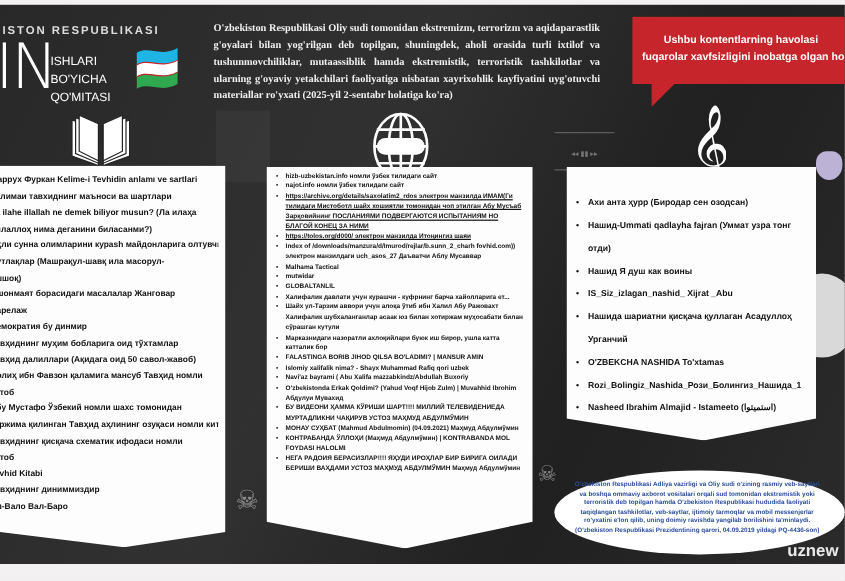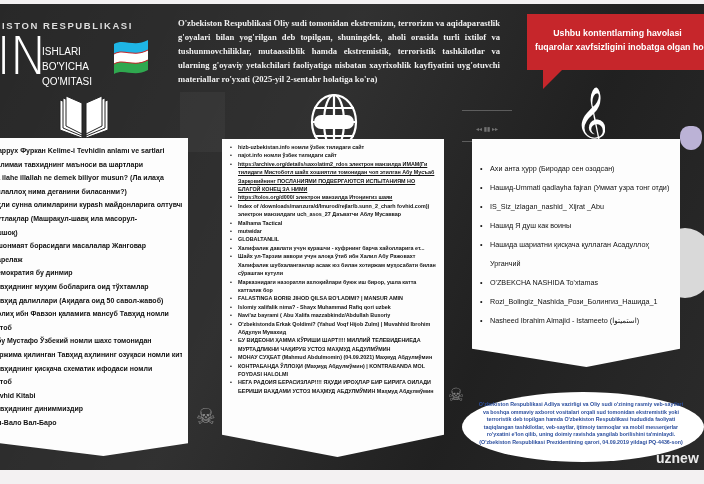--- a/index.html
+++ b/index.html
@@ -36,21 +36,21 @@
   .panel-left { left: 0; top: 134px; width: 188px; height: 318px; clip-path: polygon(0 0, 100% 0, 100% 96%, 55% 100%, 0 96%); padding: 6px 6px 0 0; }
   .panel-mid { left: 222px; top: 135px; width: 222px; height: 318px; clip-path: polygon(0 0, 100% 0, 100% 93%, 52% 100%, 0 93%); padding: 4px 6px 0 8px; }
   .panel-right { left: 472px; top: 135px; width: 208px; height: 228px; clip-path: polygon(0 0, 100% 0, 100% 92%, 55% 100%, 0 92%); padding: 20px 6px 0 8px; }
 
   .left-list { list-style: none; font-size: 7px; line-height: 13.6px; font-weight: bold; white-space: nowrap; overflow: hidden; }
   .left-list li { margin-left: -8px; }
   .mid-list { list-style: none; font-size: 5.4px; line-height: 8.4px; font-weight: bold; }
   .mid-list li { position: relative; padding-left: 8px; }
   .mid-list li::before { content: "•"; position: absolute; left: 0; top: 0; }
   .mid-list li.link span { text-decoration: underline; }
-  .right-list { list-style: none; font-size: 7.2px; line-height: 19px; font-weight: normal; }
+  .right-list { list-style: none; font-size: 7.2px; line-height: 19px; font-weight: bold; }
   .right-list li { position: relative; padding-left: 10px; }
   .right-list li::before { content: "•"; position: absolute; left: 0; top: 0; }
   .right-list li.wrap { line-height: 19px; }
 
   
   .legal { position: absolute; left: 462px; top: 388px; width: 242px; height: 70px; background: #fff; border-radius: 50% 50% 50% 50% / 50% 50% 50% 50%; color: #2b4e9e; font-size: 5.3px; line-height: 7.6px; text-align: center; padding: 9px 18px 0 14px; font-weight: bold; }
 
   .watermark { position: absolute; left: 656px; top: 446px; color: #fff; font-size: 14px; font-weight: bold; opacity: 0.9; }
 
   .skull { position: absolute; color: rgba(255,255,255,0.45); font-size: 22px; }
@@ -173,22 +173,22 @@
       <li><span>МОНАУ СУҲБАТ (Mahmud Abdulmomin) (04.09.2021) Маҳмуд Абдулмўмин</span></li>
       <li><span>КОНТРАБАНДА ЎЛЛОҲИ (Маҳмуд Абдулмўмин) | KONTRABANDA MOL FOYDASI HALOLMI</span></li>
       <li><span>НЕГА РАДОИЯ БЕРАСИЗЛАР!!!! ЯҲУДИ ИРОҲЛАР БИР БИРИГА ОИЛАДИ БЕРИШИ ВАҲДАМИ УСТОЗ МАҲМУД АБДУЛМЎМИН Маҳмуд Абдулмўмин</span></li>
     </ul>
   </div>
 
   <div class="panel panel-right">
     <ul class="right-list">
       <li>Ахи анта ҳурр (Биродар сен озодсан)</li>
       <li class="wrap">Нашид-Ummati qadlayha fajran (Уммат узра тонг отди)</li>
+      <li>Нашид Я душ как воины</li>
       <li>IS_Siz_izlagan_nashid_ Xijrat _Abu</li>
-      <li>Нашид Я душ как воины</li>
       <li class="wrap">Нашида шариатни қисқача қуллаган Асадуллоҳ Урганчий</li>
       <li>O'ZBEKCHA NASHIDA To'xtamas</li>
       <li>Rozi_Bolingiz_Nashida_Рози_Болингиз_Нашида_1</li>
       <li>Nasheed Ibrahim Almajid - Istameeto (استميتوا)</li>
     </ul>
   </div>
 
   <div class="skull" style="left:196px; top:400px;">☠</div>
   <div class="skull" style="left:448px; top:380px; font-size:18px;">☠</div>
 

